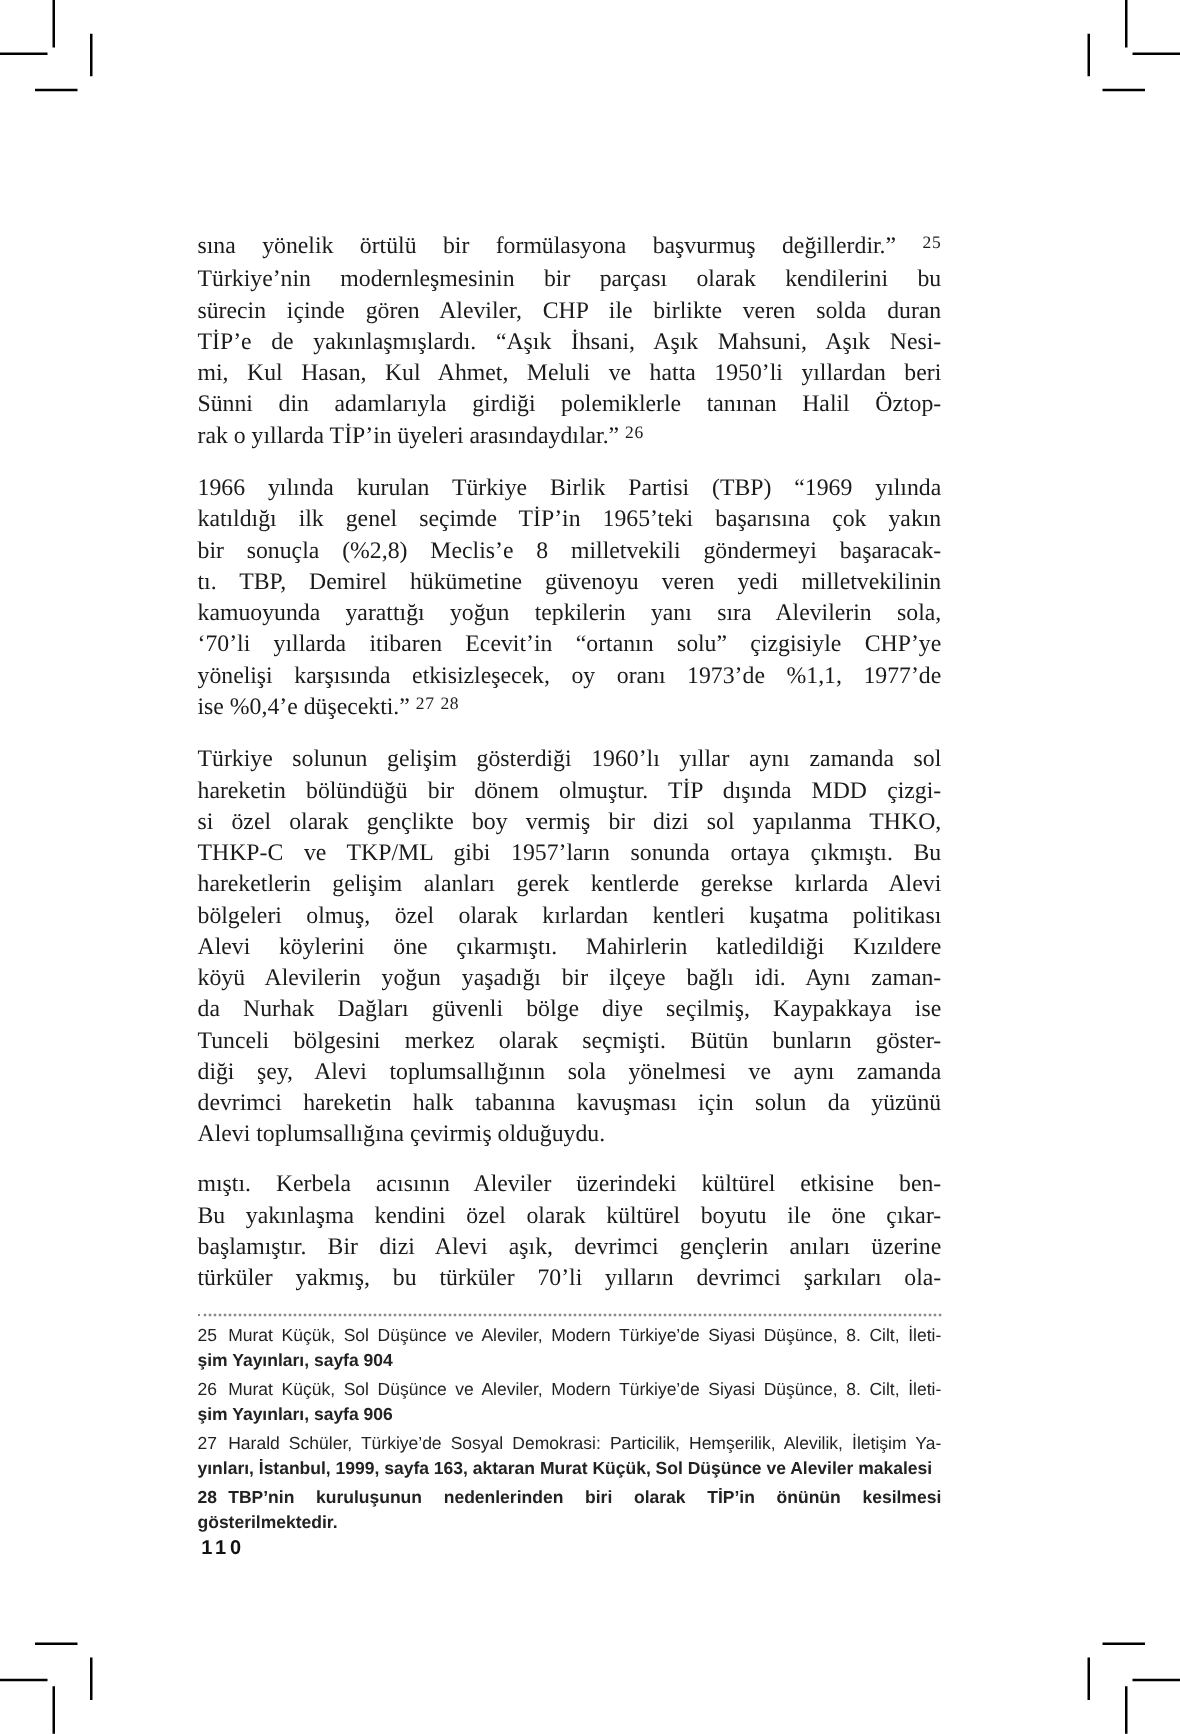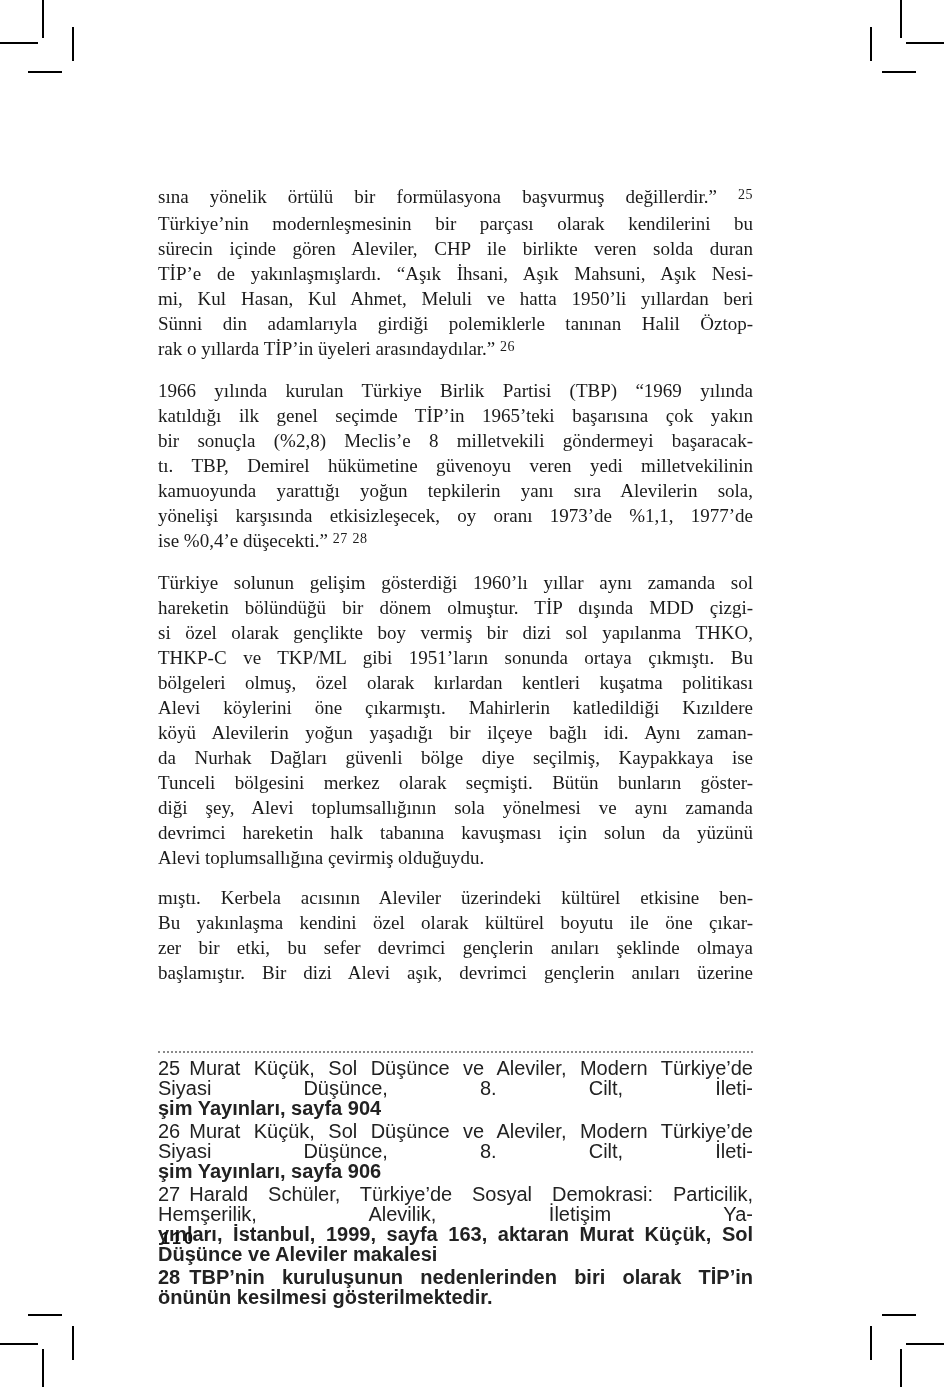--- a/index.html
+++ b/index.html
@@ -47,21 +47,21 @@
   
   .footnotes {
     position:absolute;
     left:158px; top:1058px; width:595px;
     font-family:"Liberation Sans", sans-serif;
     color:#222222;
   }
   .fn { margin:0; }
   .fn + .fn { margin-top:3px; }
   .fn-line {
-    font-size:20px;
+    font-size:14px;
     line-height:20px;
     text-align:justify;
     text-align-last:justify;
   }
   .fn-line.last { text-align-last:left;font-weight:bold; }
   .fn-num { padding-right:9px; }
 
   
   .pageno {
     position:absolute;
@@ -107,42 +107,44 @@
         <div class="line">mi, Kul Hasan, Kul Ahmet, Meluli ve hatta 1950’li yıllardan beri</div>
         <div class="line">Sünni din adamlarıyla girdiği polemiklerle tanınan Halil Öztop-</div>
         <div class="line last">rak o yıllarda TİP’in üyeleri arasındaydılar.” <span class="supref">26</span></div>
       </div>
       <div class="para">
         <div class="line">1966 yılında kurulan Türkiye Birlik Partisi (TBP) “1969 yılında</div>
         <div class="line">katıldığı ilk genel seçimde TİP’in 1965’teki başarısına çok yakın</div>
         <div class="line">bir sonuçla (%2,8) Meclis’e 8 milletvekili göndermeyi başaracak-</div>
         <div class="line">tı. TBP, Demirel hükümetine güvenoyu veren yedi milletvekilinin</div>
         <div class="line">kamuoyunda yarattığı yoğun tepkilerin yanı sıra Alevilerin sola,</div>
+        <div class="line">‘70’li yıllarda itibaren Ecevit’in “ortanın solu” çizgisiyle CHP’ye</div>
         <div class="line">yönelişi karşısında etkisizleşecek, oy oranı 1973’de %1,1, 1977’de</div>
         <div class="line last">ise %0,4’e düşecekti.” <span class="supref">27</span> <span class="supref">28</span></div>
       </div>
       <div class="para">
         <div class="line">Türkiye solunun gelişim gösterdiği 1960’lı yıllar aynı zamanda sol</div>
         <div class="line">hareketin bölündüğü bir dönem olmuştur. TİP dışında MDD çizgi-</div>
         <div class="line">si özel olarak gençlikte boy vermiş bir dizi sol yapılanma THKO,</div>
-        <div class="line">THKP-C ve TKP/ML gibi 1951’ların sonunda ortaya çıkmıştı. Bu</div>
+        <div class="line">THKP-C ve TKP/ML gibi 1957’ların sonunda ortaya çıkmıştı. Bu</div>
+        <div class="line">hareketlerin gelişim alanları gerek kentlerde gerekse kırlarda Alevi</div>
         <div class="line">bölgeleri olmuş, özel olarak kırlardan kentleri kuşatma politikası</div>
         <div class="line">Alevi köylerini öne çıkarmıştı. Mahirlerin katledildiği Kızıldere</div>
         <div class="line">köyü Alevilerin yoğun yaşadığı bir ilçeye bağlı idi. Aynı zaman-</div>
         <div class="line">da Nurhak Dağları güvenli bölge diye seçilmiş, Kaypakkaya ise</div>
         <div class="line">Tunceli bölgesini merkez olarak seçmişti. Bütün bunların göster-</div>
         <div class="line">diği şey, Alevi toplumsallığının sola yönelmesi ve aynı zamanda</div>
         <div class="line">devrimci hareketin halk tabanına kavuşması için solun da yüzünü</div>
         <div class="line last">Alevi toplumsallığına çevirmiş olduğuydu.</div>
       </div>
       <div class="para">
         <div class="line">mıştı. Kerbela acısının Aleviler üzerindeki kültürel etkisine ben-</div>
         <div class="line">Bu yakınlaşma kendini özel olarak kültürel boyutu ile öne çıkar-</div>
-        <div class="line">zer bir etki, bu sefer devrimci gençlerin anıları şeklinde olmaya</div>
         <div class="line">başlamıştır. Bir dizi Alevi aşık, devrimci gençlerin anıları üzerine</div>
+        <div class="line">türküler yakmış, bu türküler 70’li yılların devrimci şarkıları ola-</div>
       </div>
     </main>
 
   <div class="fn-rule"></div>
 
   <section class="footnotes" id="footnotes">
       <div class="fn">
         <div class="fn-line"><span class="fn-num">25</span>Murat Küçük, Sol Düşünce ve Aleviler, Modern Türkiye’de Siyasi Düşünce, 8. Cilt, İleti-</div>
         <div class="fn-line last">şim Yayınları, sayfa 904</div>
       </div>

